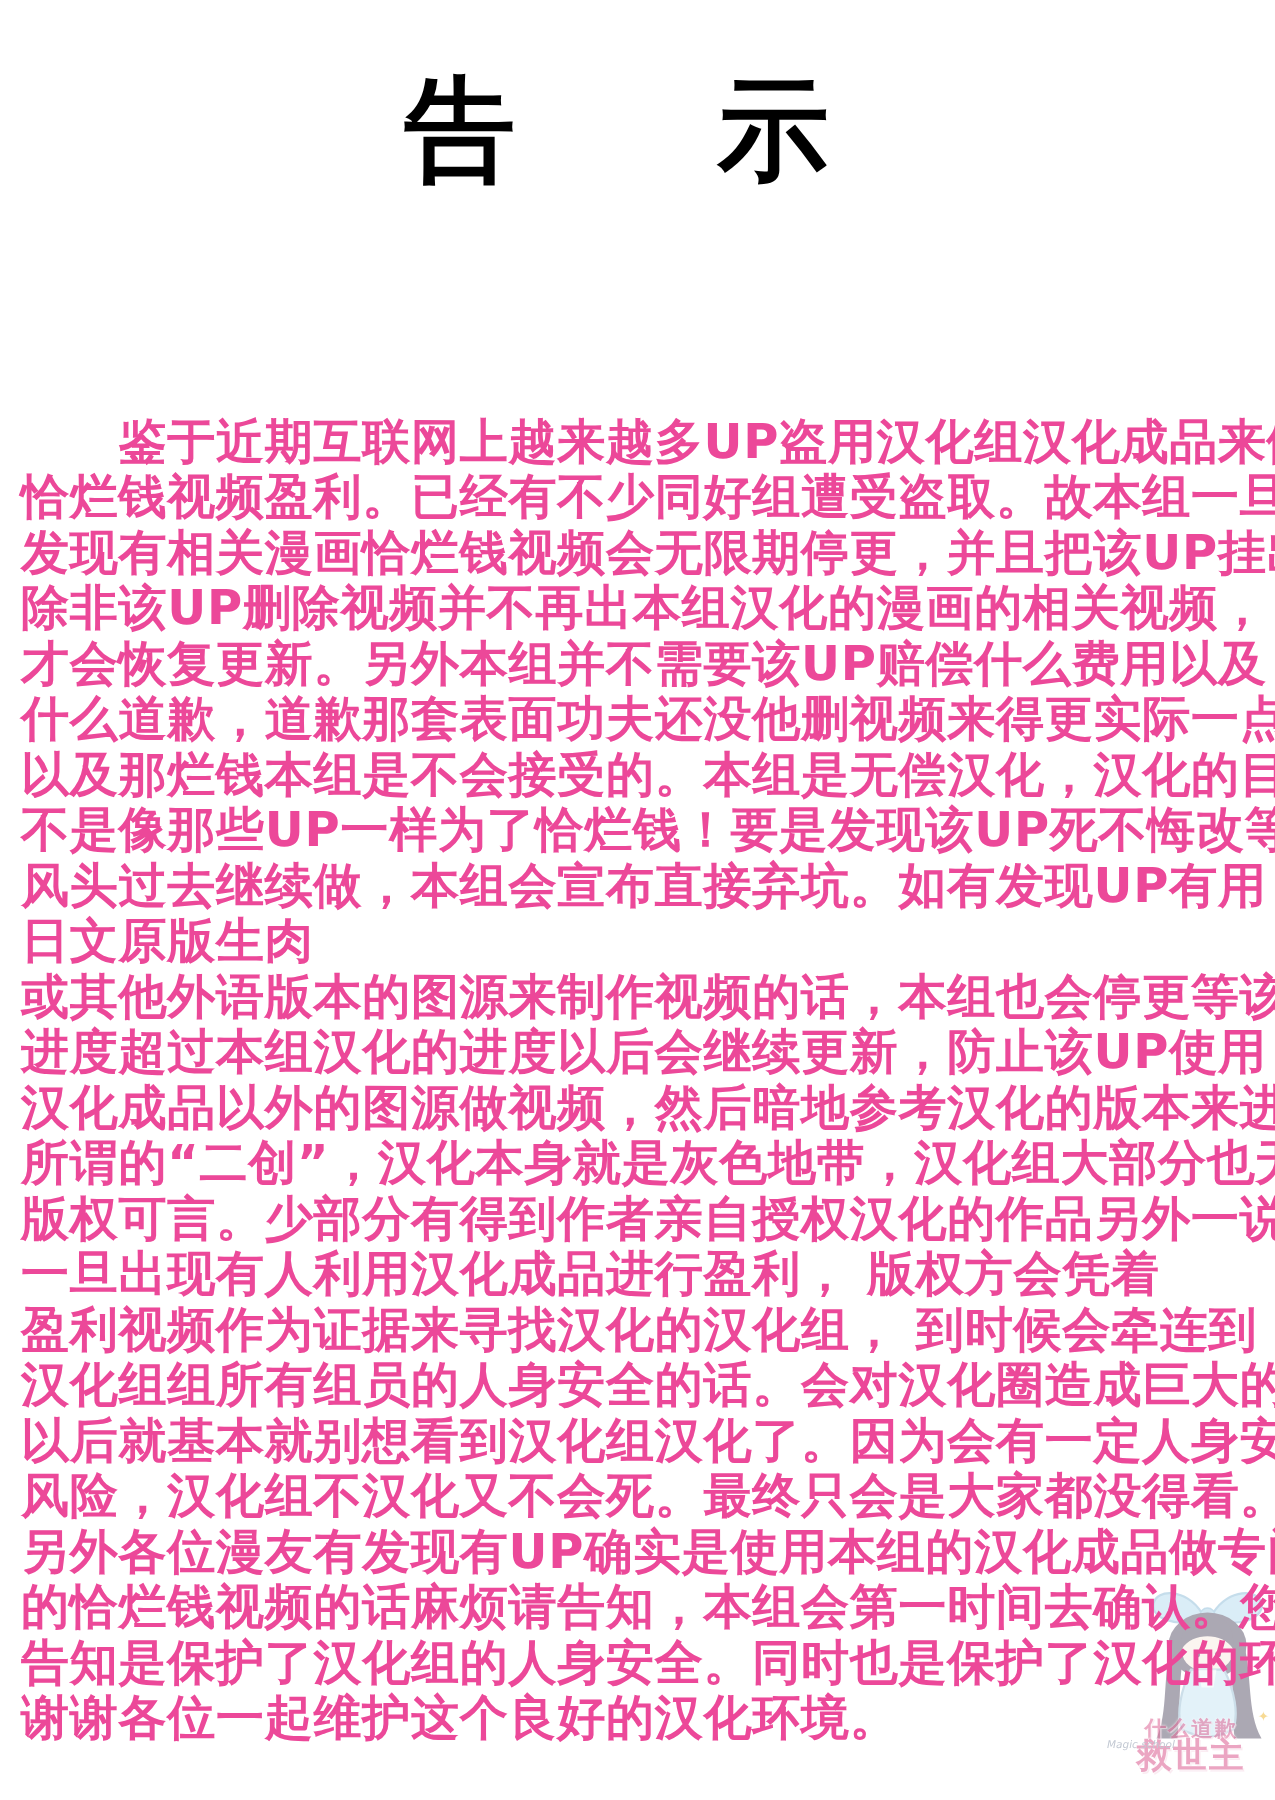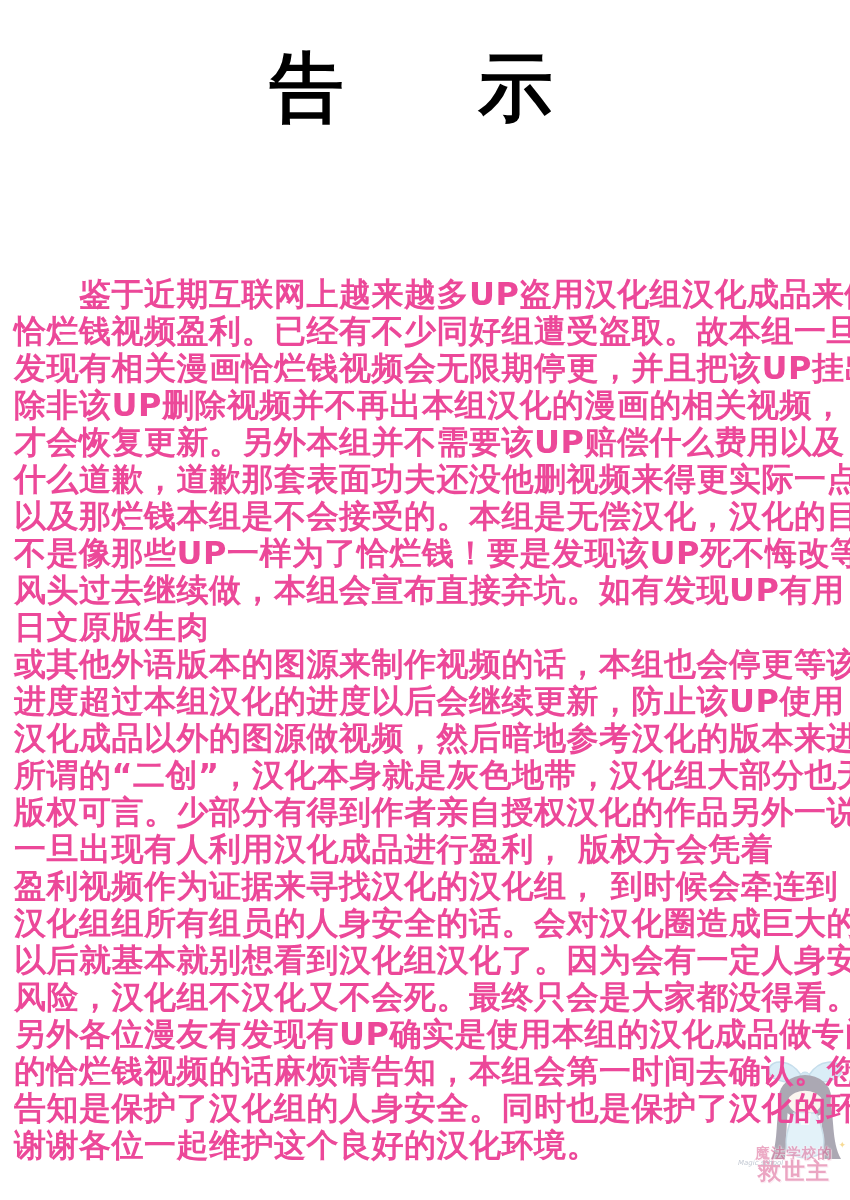--- a/index.html
+++ b/index.html
@@ -154,19 +154,19 @@
 
       <circle cx="41" cy="48" r="2" fill="#3a3350"></circle>
       <circle cx="55" cy="48" r="2" fill="#3a3350"></circle>
 
       <path d="M37 58 L59 58 C66 72 69 88 65 98 C54 104 42 104 31 98 C27 88 30 72 37 58 Z" fill="#c3e3f2" stroke="#8fb8cf" stroke-width="1.5"></path>
       <path d="M42 58 L54 58 L52 70 L44 70 Z" fill="#ffffff" opacity="0.7"></path>
     </svg>
 
     <div class="logo">
       <span class="logo-sparkle">✦</span>
-      <span class="logo-line1">魔法学校的</span>
+      <span class="logo-line1">什么道歉</span>
       <span class="logo-line2">救世主</span>
       <span class="logo-english">Magic school</span>
     </div>
 
   </div>
 </div>
 
 </body></html>

